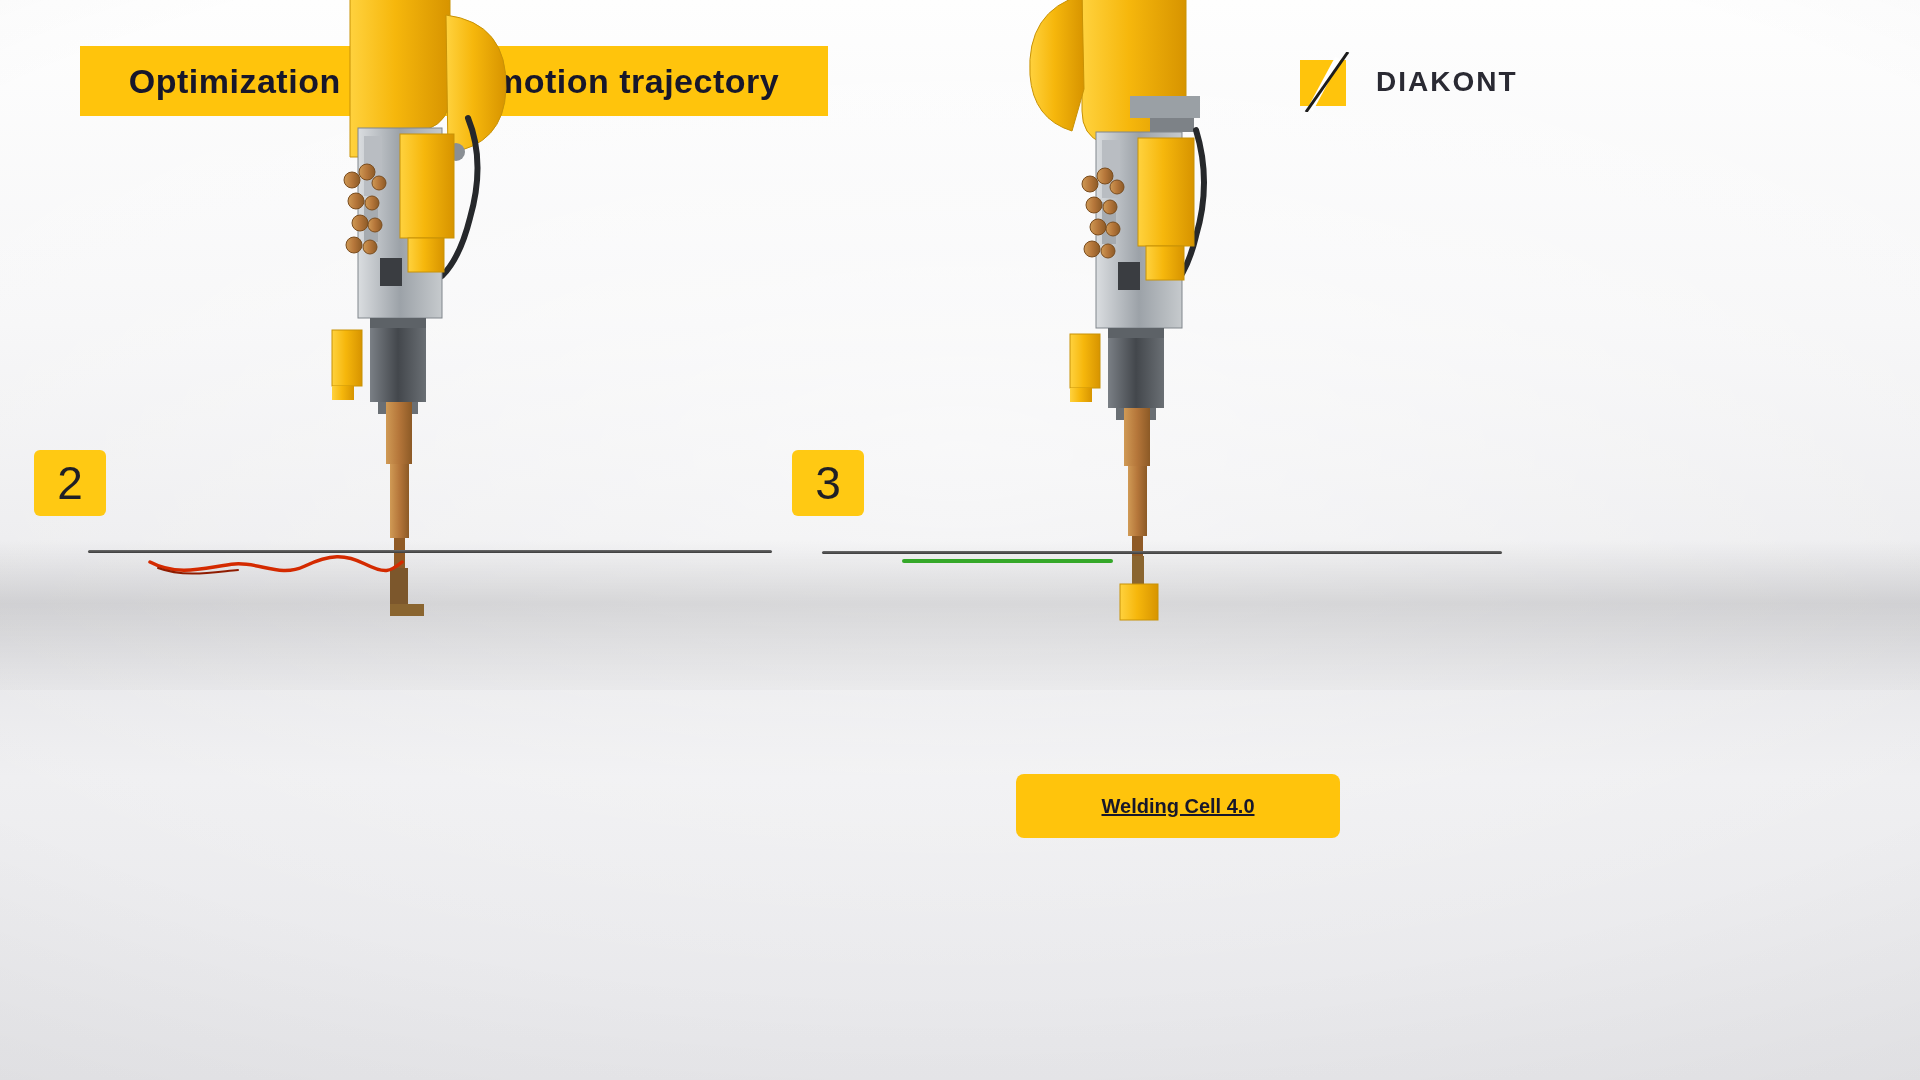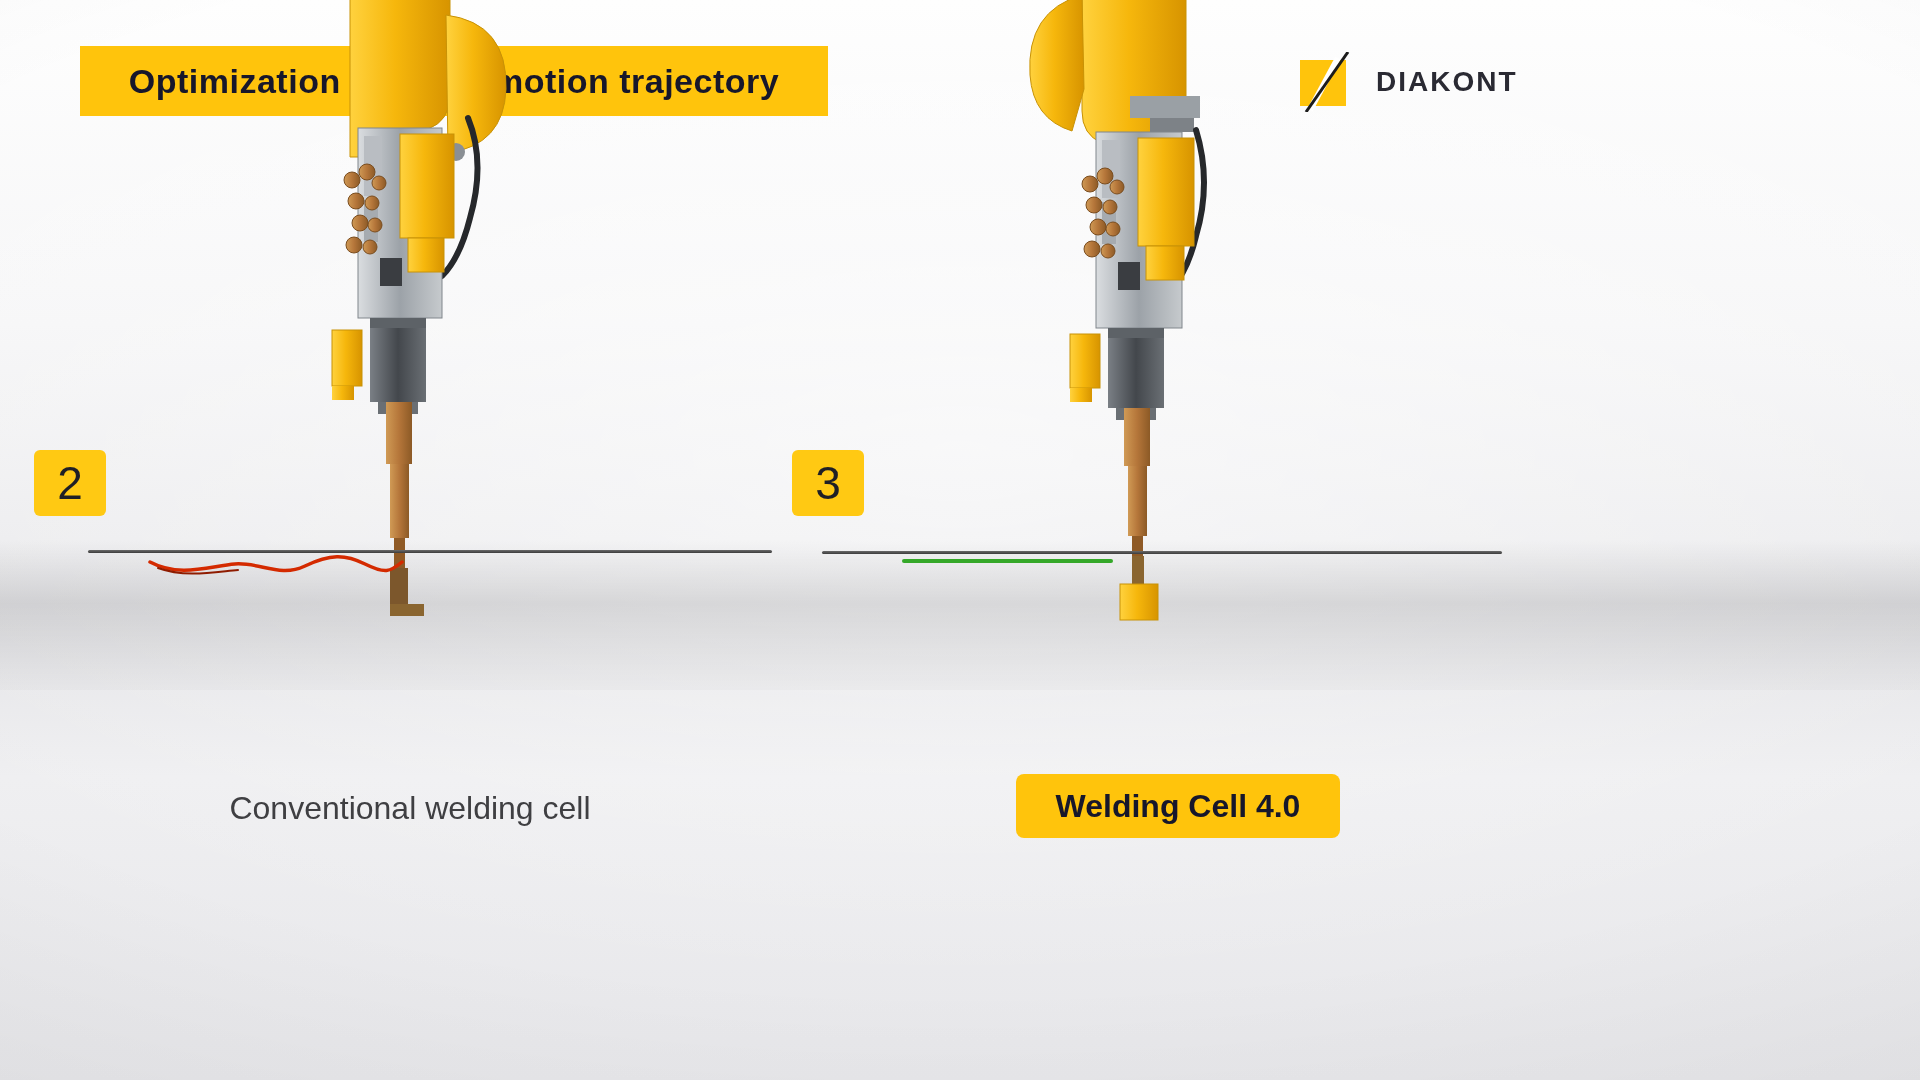--- a/index.html
+++ b/index.html
@@ -48,21 +48,21 @@
   .badge-right{left:792px;top:450px;}
 
   .caption-plain{
     position:absolute;left:120px;top:790px;width:580px;text-align:center;
     font-size:32px;color:#3f3f42;font-weight:400;
   }
   .caption-banner{
     position:absolute;left:1016px;top:774px;width:324px;height:64px;
     background:#ffc40c;border-radius:8px;display:flex;align-items:center;justify-content:center;
   }
-  .caption-banner span{font-size:32px;font-weight:bold;color:#17172b;}
+  .caption-banner span{font-size:20px;font-weight:bold;color:#17172b;text-decoration:underline;}
 </style>
 </head>
 <body>
 
 <div class="stage">
   <div class="vignette"></div>
   <div class="wall-floor-band"></div>
 
   <svg width="0" height="0" style="position:absolute" aria-hidden="true">
     <defs>
@@ -196,17 +196,16 @@
     <path d="M10,14 C40,30 70,18 95,16 S140,30 165,18 S205,6 225,16 S250,24 262,14" stroke="#d42a00" stroke-width="3.5" fill="none" stroke-linecap="round"></path>
     <path d="M18,20 C45,30 75,24 98,22" stroke="#8f1c00" stroke-width="2" fill="none" stroke-linecap="round"></path>
   </svg>
   <svg class="trajectory trajectory-green" viewBox="0 0 215 14">
     <line x1="4" y1="7" x2="211" y2="7" stroke="#35a829" stroke-width="4" stroke-linecap="round"></line>
   </svg>
 
   <div class="badge badge-left">2</div>
   <div class="badge badge-right">3</div>
 
-  <div class="caption-plain">Conventional welding cell</div>
   <div class="caption-banner">
     <span>Welding Cell 4.0</span>
   </div>
 </div>
 
 </body></html>

